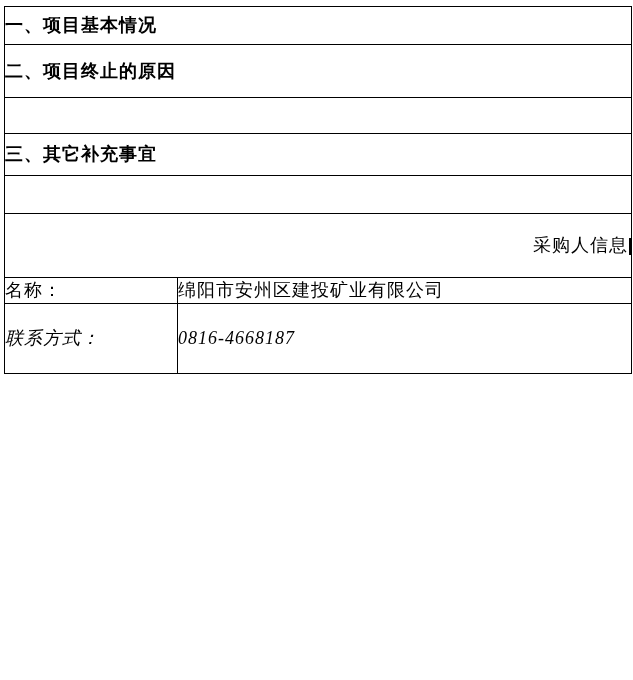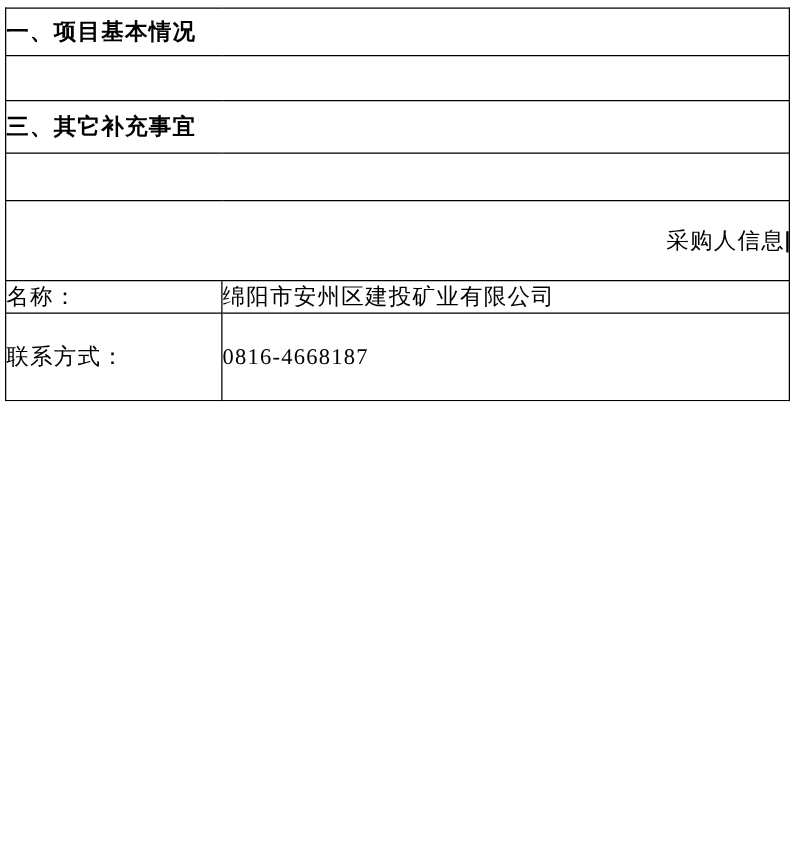--- a/index.html
+++ b/index.html
@@ -67,37 +67,40 @@
   tr.r-pn  { height: 109px; }
   tr.r-h2  { height: 53px; }
   tr.r-rsn { height: 71px; }
   tr.r-e1  { height: 36px; }
   tr.r-h3  { height: 42px; }
   tr.r-e2  { height: 38px; }
   tr.r-h4  { height: 43px; }
   tr.r-pi  { height: 64px; }
   tr.r-nm  { height: 26px; }
   tr.r-ad  { height: 61px; }
-  tr.r-ph  { height: 70px; }
+  tr.r-ph  { height: 70px; font-style: italic; }
 </style>
 </head>
 <body>
 
 <div class="doc-wrap">
   <table class="notice">
     <colgroup>
       <col class="c-label">
       <col class="c-value">
     </colgroup>
     <tbody>
       <tr class="r-h1">
         <td class="section-header" colspan="2">一、项目基本情况</td>
       </tr>
 
 
+      <tr class="r-h2">
+        <td class="section-header" colspan="2">二、项目终止的原因</td>
+      </tr>
 
 
       <tr class="r-e1">
         <td colspan="2"></td>
       </tr>
 
       <tr class="r-h3">
         <td class="section-header" colspan="2">三、其它补充事宜</td>
       </tr>
 

